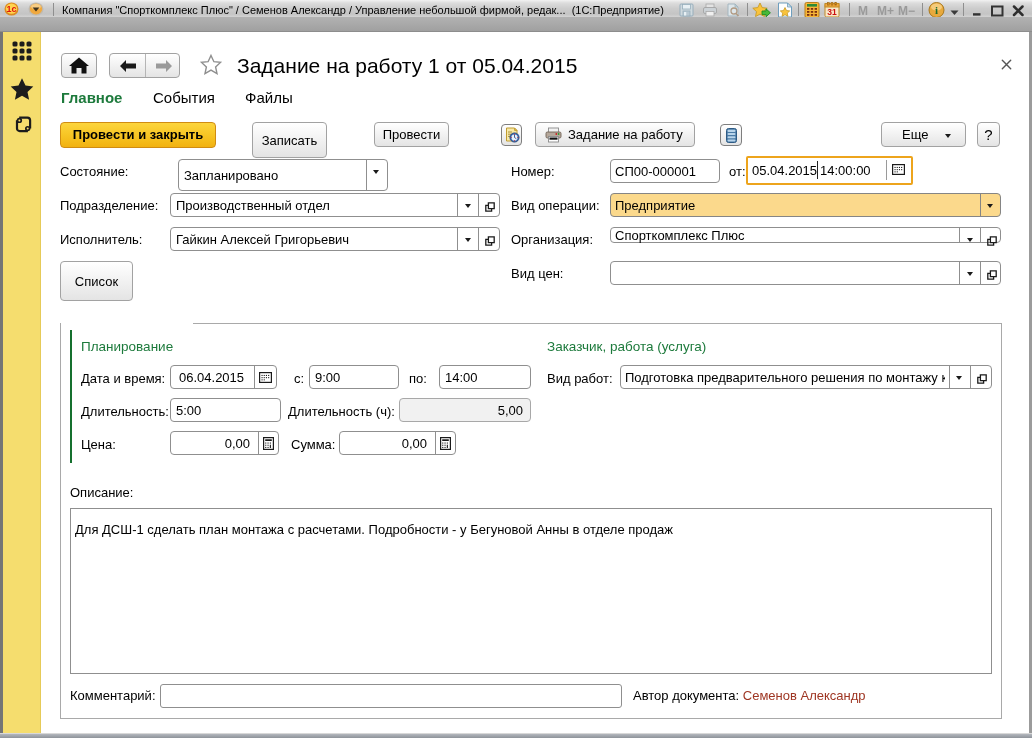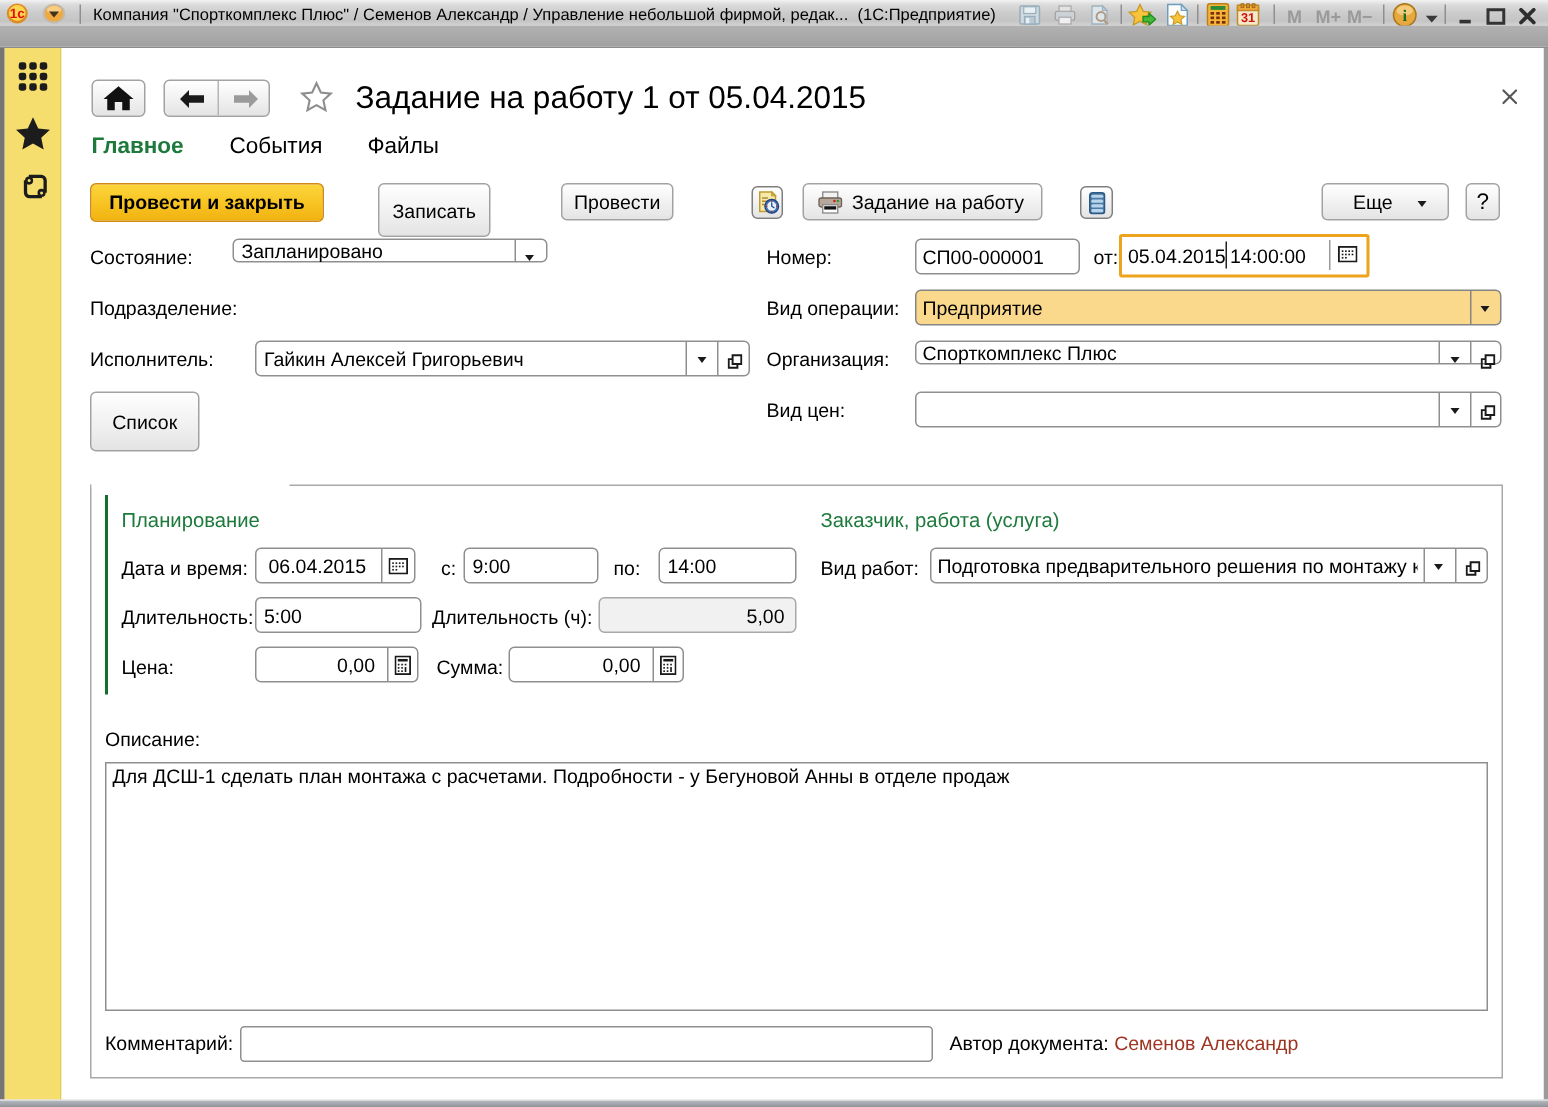--- a/index.html
+++ b/index.html
@@ -233,26 +233,35 @@
           </g>
       </svg>
     </div>
     <div class="btn" style="left:840px;top:90px;width:85px;height:25px;padding:4px">
       <span style="position:absolute;left:20px;top:4px">Еще</span>
       <span class="darr" style="position:absolute;left:63px;top:11px"></span>
     </div>
     <div class="btn" style="left:936px;top:90px;width:23px;height:25px;font-size:15px">?</div>
 
     <div class="lbl" style="left:19px;top:132px">Состояние:</div>
-    <div class="inp" style="left:114px;top:127px;width:210px;height:16px">
+    <div class="inp" style="left:137px;top:127px;width:210px;height:32px">
       <span style="padding-left:5px">Запланировано</span>
       <div class="divline" style="left:187px"></div>
       <span class="darr" style="position:absolute;left:194px;top:10px"></span>
     </div>
     <div class="lbl" style="left:19px;top:166px">Подразделение:</div>
+    <div class="inp" style="left:129px;top:161px;width:330px;height:24px">
+      <span style="padding-left:5px">Производственный отдел</span>
+      <div class="divline" style="left:286px"></div>
+      <span class="darr" style="position:absolute;left:294px;top:10px"></span>
+      <div class="divline" style="left:307px"></div>
+      <svg class="abs" style="left:314px;top:8px" width="10" height="10" viewBox="0 0 10 10">
+          <path d="M3.4 0.8 h5.8 v5.8 h-5.8 z M2.9 3.4 h-2.1 v5.8 h5.8 v-2.1" fill="none" stroke="#1a1a1a" stroke-width="1.3"></path>
+        </svg>
+    </div>
     <div class="lbl" style="left:19px;top:200px">Исполнитель:</div>
     <div class="inp" style="left:129px;top:195px;width:330px;height:24px">
       <span style="padding-left:5px">Гайкин Алексей Григорьевич</span>
       <div class="divline" style="left:286px"></div>
       <span class="darr" style="position:absolute;left:294px;top:10px"></span>
       <div class="divline" style="left:307px"></div>
       <svg class="abs" style="left:314px;top:8px" width="10" height="10" viewBox="0 0 10 10">
           <path d="M3.4 0.8 h5.8 v5.8 h-5.8 z M2.9 3.4 h-2.1 v5.8 h5.8 v-2.1" fill="none" stroke="#1a1a1a" stroke-width="1.3"></path>
         </svg>
     </div>
@@ -396,20 +405,20 @@
       <span style="padding-left:4px;overflow:hidden;white-space:nowrap;width:324px">Подготовка предварительного решения по монтажу к</span>
       <div class="divline" style="left:328px"></div>
       <span class="darr" style="position:absolute;left:335px;top:10px"></span>
       <div class="divline" style="left:349px"></div>
       <svg class="abs" style="left:356px;top:8px" width="10" height="10" viewBox="0 0 10 10">
           <path d="M3.4 0.8 h5.8 v5.8 h-5.8 z M2.9 3.4 h-2.1 v5.8 h5.8 v-2.1" fill="none" stroke="#1a1a1a" stroke-width="1.3"></path>
         </svg>
     </div>
 
     <div class="abs" style="left:29px;top:453px;font-size:13px">Описание:</div>
-    <div class="abs" style="left:29px;top:476px;width:921.5px;height:165.5px;border:1px solid #8f8f8f;font-size:13px;padding:1px 4px">Для ДСШ-1 сделать план монтажа с расчетами. Подробности - у Бегуновой Анны в отделе продаж</div>
+    <div class="abs" style="left:29px;top:476px;width:921.5px;height:165.5px;border:1px solid #8f8f8f;font-size:13px;padding:13px 4px">Для ДСШ-1 сделать план монтажа с расчетами. Подробности - у Бегуновой Анны в отделе продаж</div>
 
     <div class="abs" style="left:29px;top:656px;font-size:13px">Комментарий:</div>
     <div class="abs" style="left:119px;top:651.5px;width:462px;height:24px;border:1px solid #8f8f8f;border-radius:3px"></div>
     <div class="abs" style="left:592px;top:656px;font-size:13px">Автор документа: <span style="color:#9e3522">Семенов Александр</span></div>
   </div>
   <div id="bottombar" class="abs"></div>
 </div>
 
 </body></html>

